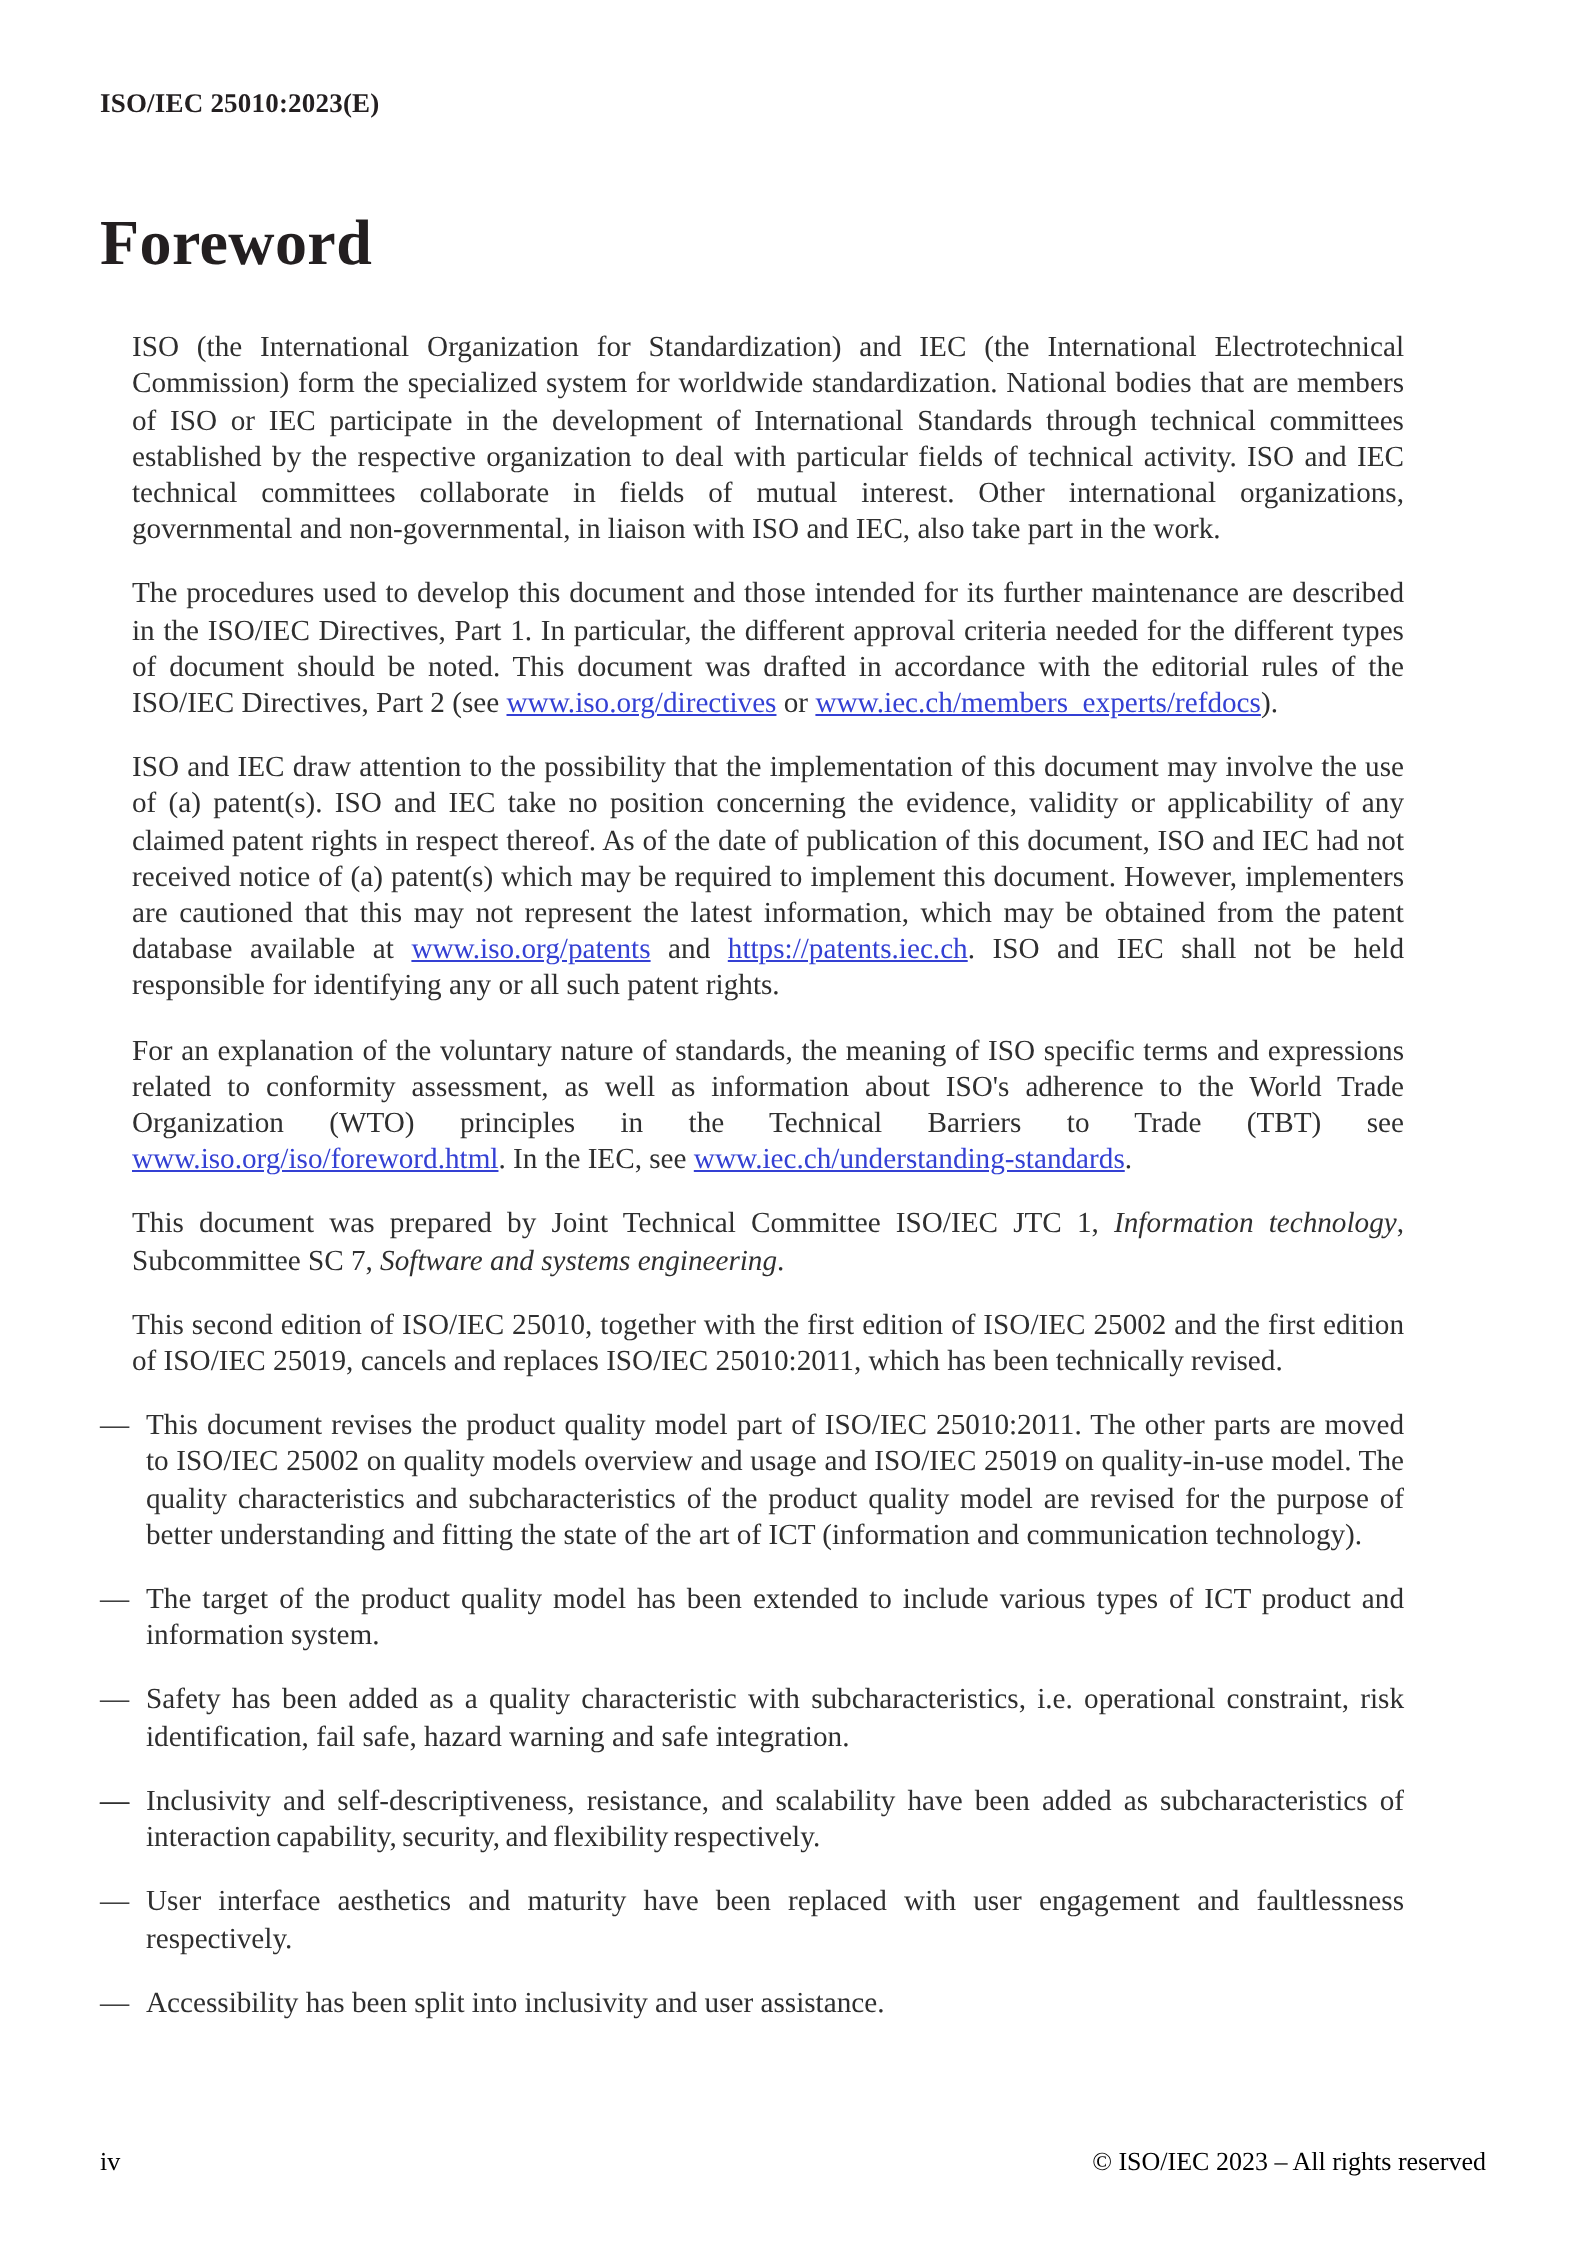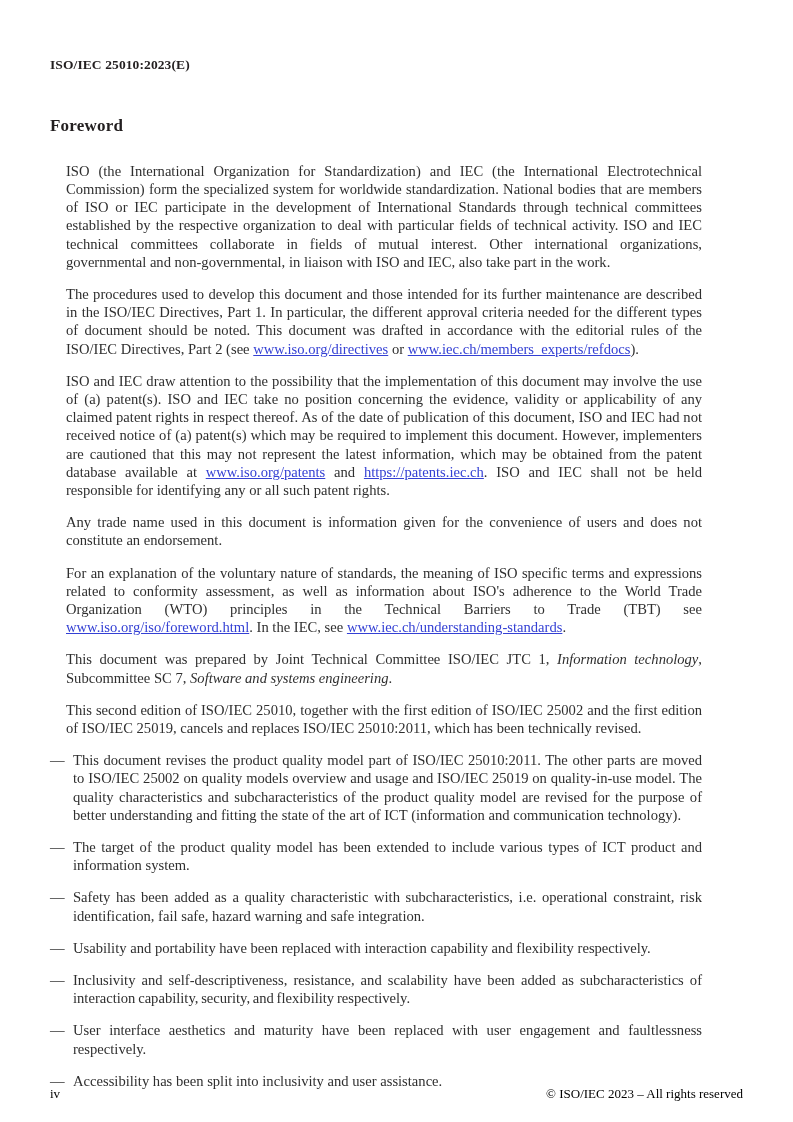--- a/index.html
+++ b/index.html
@@ -11,41 +11,41 @@
     width: 793px;
     height: 1122px;
     position: relative;
     font-family: "Liberation Serif", "DejaVu Serif", serif;
     color: #2b2b2b;
     overflow: hidden;
   }
   .page {
     position: absolute;
     left: 0;
-    top: 13px;
+    top: 0;
     width: 793px;
     height: 852px;
   }
   .doc-header {
     position: absolute;
     left: 50px;
     top: 44px;
     font-size: 13.5px;
     font-weight: bold;
     letter-spacing: 0.1px;
     color: #231f20;
   }
   .content {
     position: absolute;
     left: 50px;
     top: 104px;
     width: 652px;
   }
   h1.heading {
-    font-size: 17px;
+    font-size: 32px;
     font-weight: bold;
     margin: 0 0 26px 0;
     color: #231f20;
     letter-spacing: 0.2px;
     line-height: 1.1;
   }
   p.para {
     font-size: 14.6px;
     line-height: 18.2px;
     margin: 0 0 14px 16px;
@@ -121,34 +121,33 @@
   <div class="content">
 
     <h1 class="heading">Foreword</h1>
 
     <p class="para">ISO (the International Organization for Standardization) and IEC (the International Electrotechnical Commission) form the specialized system for worldwide standardization. National bodies that are members of ISO or IEC participate in the development of International Standards through technical committees established by the respective organization to deal with particular fields of technical activity. ISO and IEC technical committees collaborate in fields of mutual interest. Other international organizations, governmental and non-governmental, in liaison with ISO and IEC, also take part in the work.</p>
 
     <p class="para"><span>The procedures used to develop this document and those intended for its further maintenance are described in the ISO/IEC Directives, Part 1. In particular, the different approval criteria needed for the different types of document should be noted. This document was drafted in accordance with the editorial rules of the ISO/IEC Directives, Part 2 (see </span><a class="doclink" href="#">www.iso.org/directives</a><span> or </span><a class="doclink" href="#">www.iec.ch/members_experts/refdocs</a><span>).</span></p>
 
     <p class="para"><span>ISO and IEC draw attention to the possibility that the implementation of this document may involve the use of (a) patent(s). ISO and IEC take no position concerning the evidence, validity or applicability of any claimed patent rights in respect thereof. As of the date of publication of this document, ISO and IEC had not received notice of (a) patent(s) which may be required to implement this document. However, implementers are cautioned that this may not represent the latest information, which may be obtained from the patent database available at </span><a class="doclink" href="#">www.iso.org/patents</a><span> and </span><a class="doclink" href="#">https://patents.iec.ch</a><span>. ISO and IEC shall not be held responsible for identifying any or all such patent rights.</span></p>
 
-    <p class="para">Any trade name used in this document is information given for the convenience of users and does not constitute an endorsement.</p>
 
     <p class="para"><span>For an explanation of the voluntary nature of standards, the meaning of ISO specific terms and expressions related to conformity assessment, as well as information about ISO's adherence to the World Trade Organization (WTO) principles in the Technical Barriers to Trade (TBT) see </span><a class="doclink" href="#">www.iso.org/iso/foreword.html</a><span>. In the IEC, see </span><a class="doclink" href="#">www.iec.ch/understanding-standards</a><span>.</span></p>
 
     <p class="para"><span>This document was prepared by Joint Technical Committee ISO/IEC JTC 1, </span><em class="it">Information technology</em><span>, Subcommittee SC 7, </span><em class="it">Software and systems engineering</em><span>.</span></p>
 
     <p class="para">This second edition of ISO/IEC 25010, together with the first edition of ISO/IEC 25002 and the first edition of ISO/IEC 25019, cancels and replaces ISO/IEC 25010:2011, which has been technically revised.</p>
 
 
     <ul class="dashlist">
       <li><span class="dash">—</span><span>This document revises the product quality model part of ISO/IEC 25010:2011. The other parts are moved to ISO/IEC 25002 on quality models overview and usage and ISO/IEC 25019 on quality-in-use model. The quality characteristics and subcharacteristics of the product quality model are revised for the purpose of better understanding and fitting the state of the art of ICT (information and communication technology).</span></li>
       <li><span class="dash">—</span><span>The target of the product quality model has been extended to include various types of ICT product and information system.</span></li>
       <li><span class="dash">—</span><span>Safety has been added as a quality characteristic with subcharacteristics, i.e. operational constraint, risk identification, fail safe, hazard warning and safe integration.</span></li>
-      <li><span class="dash">—</span><span>Usability and portability have been replaced with interaction capability and flexibility respectively.</span></li>
+      <li><span class="dash">—</span></li>
       <li class="tight"><span class="dash">—</span><span>Inclusivity and self-descriptiveness, resistance, and scalability have been added as subcharacteristics of interaction capability, security, and flexibility respectively.</span></li>
       <li><span class="dash">—</span><span>User interface aesthetics and maturity have been replaced with user engagement and faultlessness respectively.</span></li>
       <li><span class="dash">—</span><span>Accessibility has been split into inclusivity and user assistance.</span></li>
     </ul>
 
   </div>
 
   <div class="footer">
     <span class="folio">iv</span>
     <span class="copyright">© ISO/IEC 2023 – All rights reserved</span>

